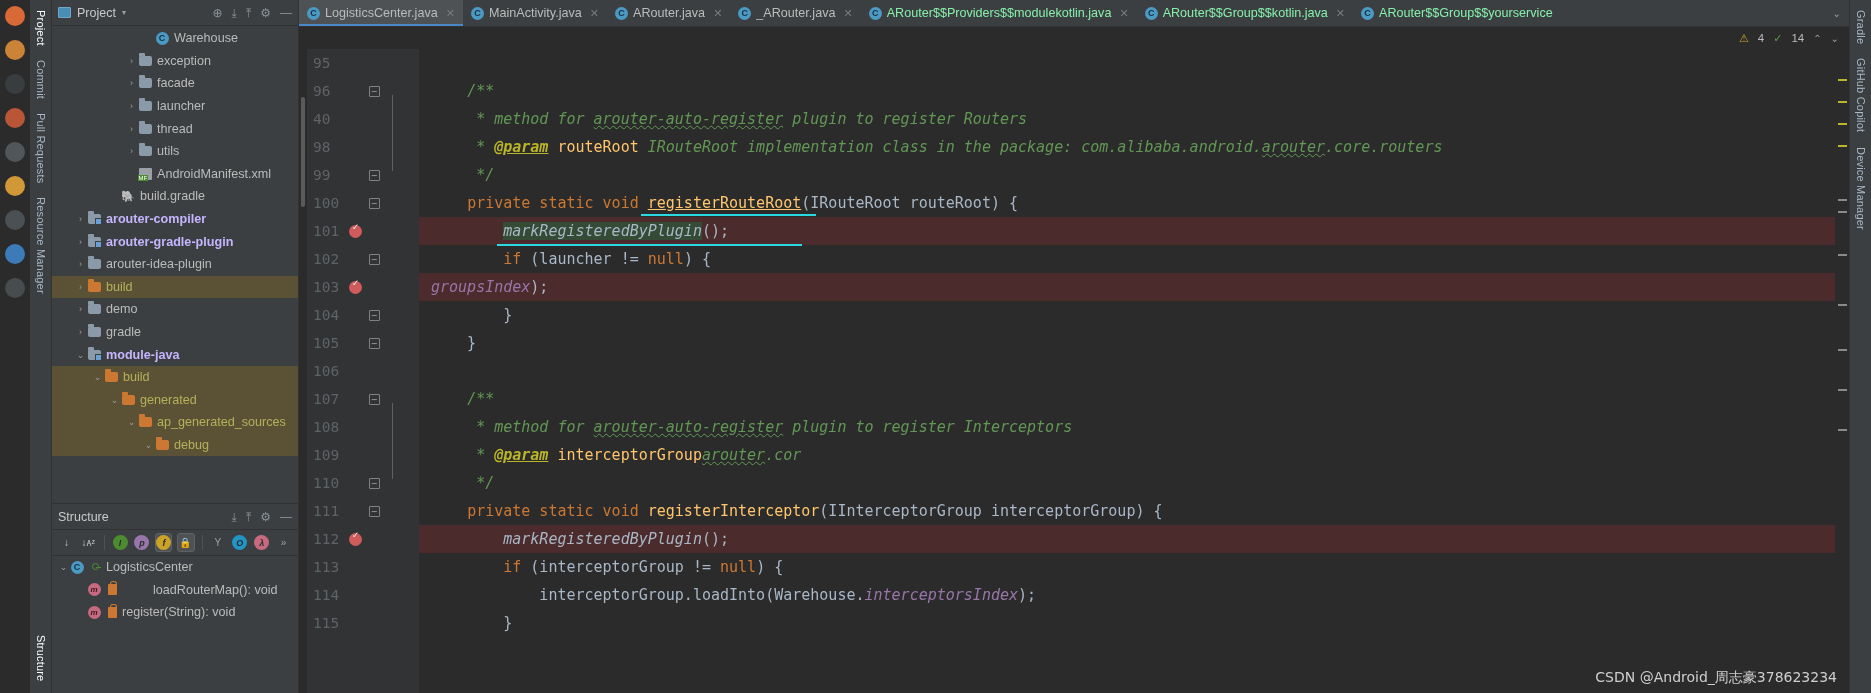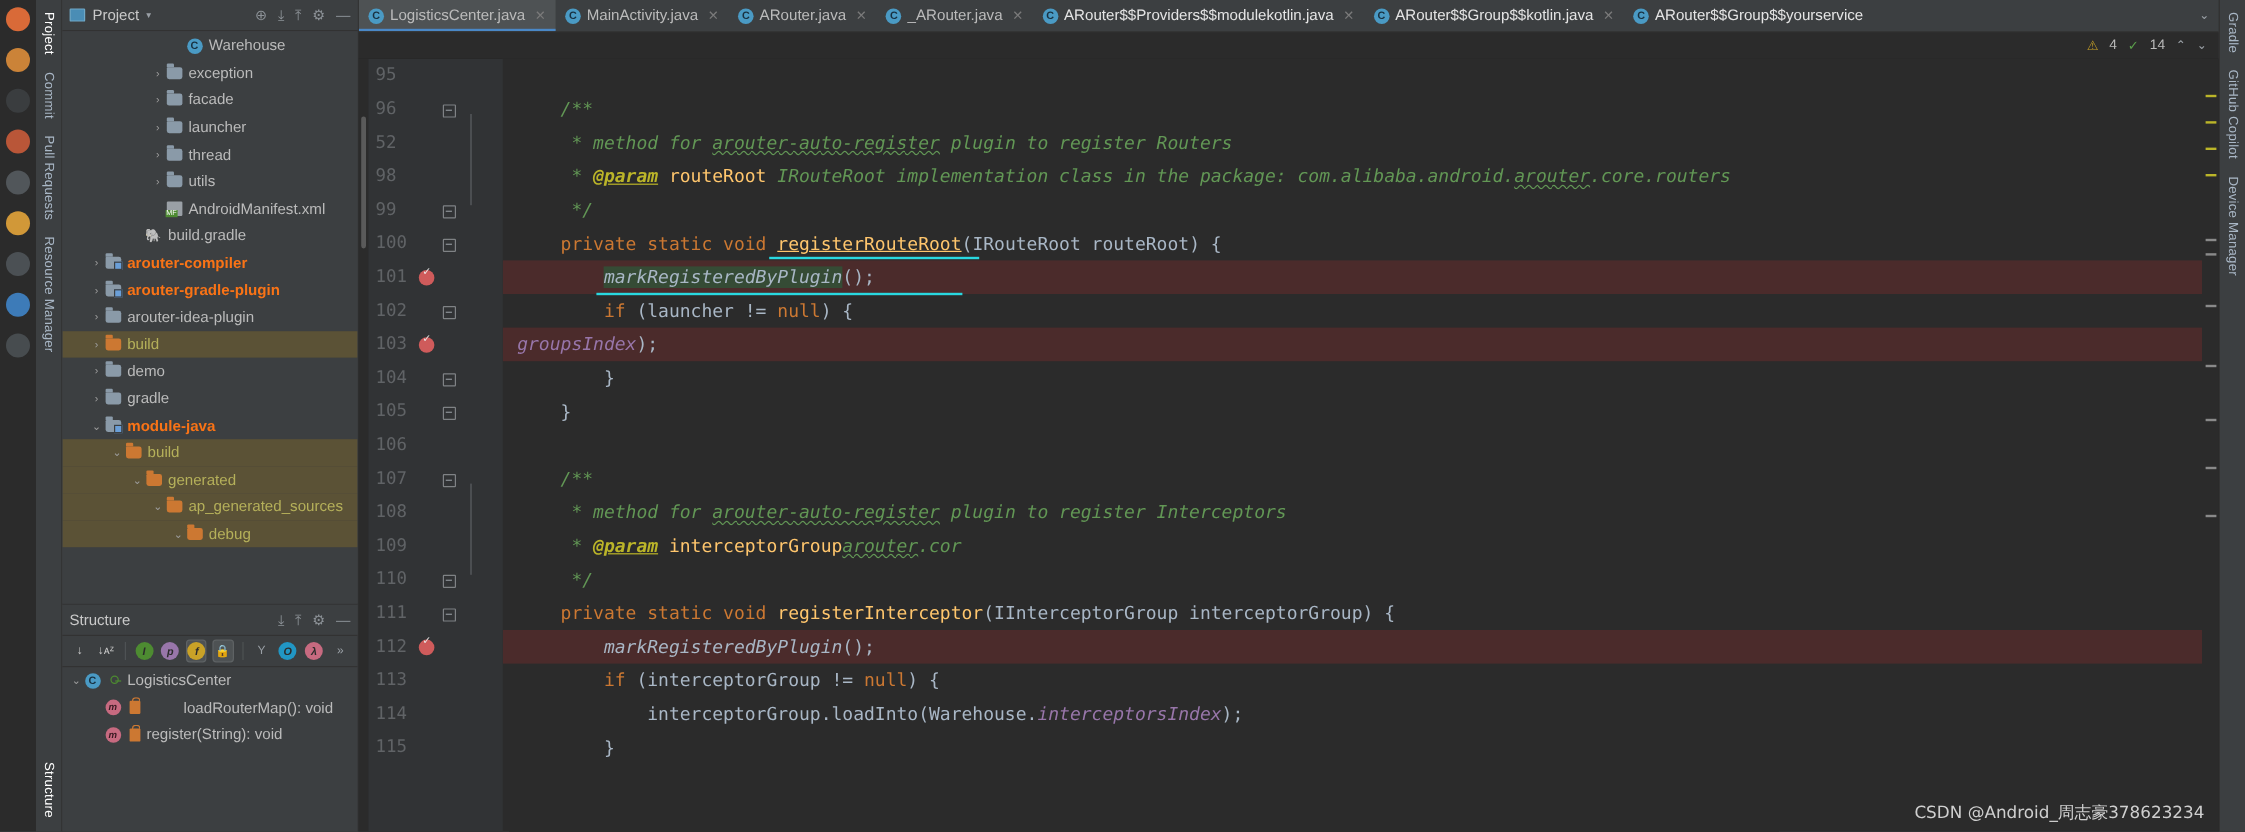--- a/index.html
+++ b/index.html
@@ -63,21 +63,21 @@
   .folder { width: 13px; height: 10px; border-radius: 1px 2px 2px 2px; position: relative;
             background: #8a9aa8; display: inline-block; }
   .folder::before { content:""; position:absolute; top:-3px; left:0; width:6px; height:3px;
             background:#8a9aa8; border-radius:1px 1px 0 0; }
   .folder.orange { background: #cc7832; }
   .folder.orange::before { background: #cc7832; }
   .folder.mod::after { content:""; position:absolute; right:-1px; bottom:-1px; width:5px; height:5px;
             background:#6a9fd8; border:1px solid #3c3f41; }
   .cls-ico { width:13px; height:13px; border-radius:50%; background:#4a9ac4; color:#183040;
             font-size:9px; font-weight:bold; display:flex; align-items:center; justify-content:center; }
-  .lbl.bold { font-weight: bold; color: #f97316; }
+  .lbl.bold { font-weight: bold; color: #c4b5fd; }
   .lbl.olive { color: #b5b05a; }
   .mf-ico { width:13px; height:12px; background:#9aa0a6; position:relative; border-radius:1px; }
   .mf-ico::after { content:"MF"; position:absolute; bottom:-1px; left:-1px; font-size:6px;
             background:#4d8b31; color:#fff; padding:0 1px; line-height:6px; }
   .gradle-ico { font-size: 11px; color: #8a9aa8; }
   .props-ico { width:12px; height:12px; background:linear-gradient(90deg,#4d8b31 33%,#c9a227 33%,#c9a227 66%,#cc5330 66%);
             border-radius:1px; }
 
   
   .structure { flex: 0 0 190px; display: flex; flex-direction: column; border-top: 1px solid #323232; }
@@ -104,21 +104,21 @@
 
   
   .editor-area { flex: 1 1 auto; display: flex; flex-direction: column; background: #2b2b2b; min-width: 0; }
 
   .tabbar { height: 27px; background: #3c3f41; display: flex; align-items: stretch;
             flex: 0 0 27px; overflow: hidden; border-bottom: 1px solid #323232; }
   .etab { display: flex; align-items: center; gap: 5px; padding: 0 8px; font-size: 12.6px;
           color: #bbbbbb; white-space: nowrap; position: relative; flex: 0 0 auto; }
   .etab.active { background: #4e5254; }
   .etab.active::after { content:""; position:absolute; left:0; right:0; bottom:0; height:2px; background:#4a88c7; }
-  .etab .tabname.yellow { color: #e5e5e5; }
+  .etab .tabname.yellow { color: #86efac; }
   .tab-x { color: #7a7a7a; font-size: 11px; margin-left: 3px; }
   .tabbar-right { margin-left: auto; display: flex; align-items: center; gap: 8px;
             padding: 0 8px; flex: 0 0 auto; }
   .chev { color: #9aa0a6; font-size: 10px; }
 
   
   .inspect-row { height: 22px; background: #2b2b2b; display: flex; align-items: center;
             justify-content: flex-end; gap: 9px; padding-right: 10px; flex: 0 0 22px;
             font-size: 11.5px; color: #bbbbbb; }
   .warn-tri { color: #c9a227; font-size: 11px; }
@@ -476,21 +476,21 @@
             <span class="num">95</span>
             <span class="bp"></span>
             <span class="fold"></span>
           </div>
           <div class="ln">
             <span class="num">96</span>
             <span class="bp"></span>
             <span class="fold"><span class="fold-box">−</span></span>
           </div>
           <div class="ln">
-            <span class="num">52</span>
+            <span class="num">40</span>
             <span class="bp"></span>
             <span class="fold"></span>
           </div>
           <div class="ln">
             <span class="num">98</span>
             <span class="bp"></span>
             <span class="fold"></span>
           </div>
           <div class="ln">
             <span class="num">99</span>

